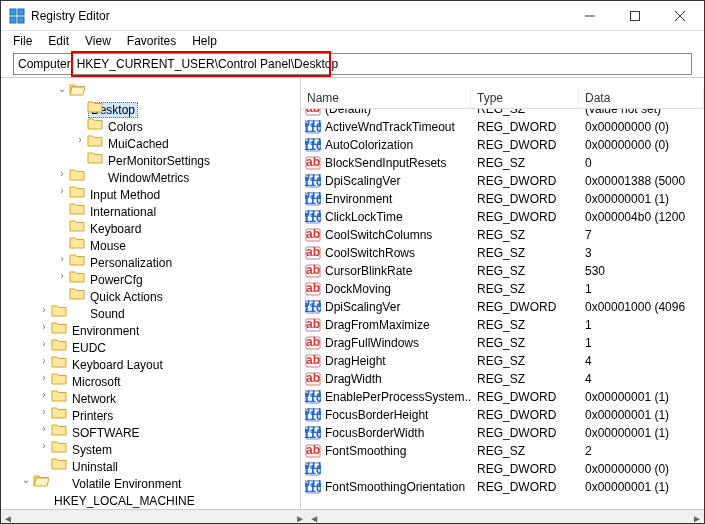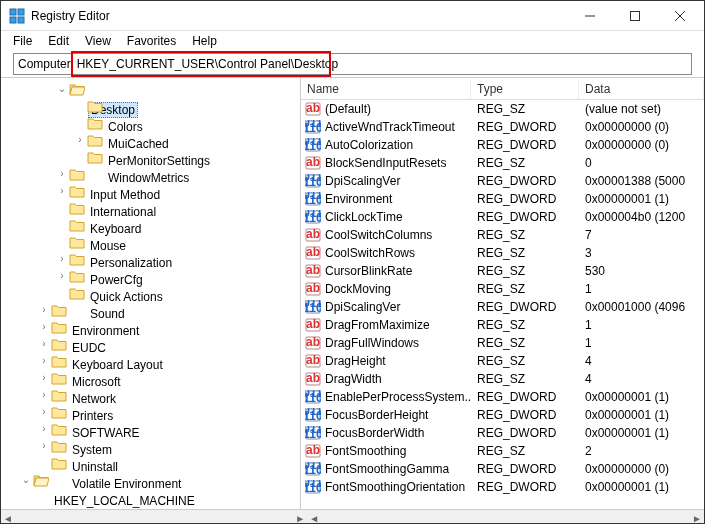--- a/index.html
+++ b/index.html
@@ -16,21 +16,21 @@
 .addrbar input { flex:1; border:none; outline:none; padding:2px 2px; background:transparent; }
 .content { display:flex; height:432px; border-top:1px solid #ccc; }
 .tree { width:300px; overflow:auto; border-right:1px solid #ccc; padding-top:2px; }
 .tree-node { display:flex; align-items:center; height:17px; white-space:nowrap; }
 .tw { width:14px; display:inline-flex; justify-content:center; color:#777; font-size:10px; }
 .sp { display:inline-block; }
 .fld { width:16px; height:14px; display:inline-flex; align-items:center; justify-content:center; margin-right:3px; }
 .node-label { padding:0 2px;margin-top:43px; }
 .node-label.sel { background:#cde8ff; border:1px dotted #66a; }
 .list { flex:1; overflow:auto; position:relative; }
-.list-head { display:flex; border-bottom:1px solid #ddd; position:sticky; top:0; background:#fff; height:22px; align-items:center; }
+.list-head { display:flex; border-bottom:1px solid #ddd; position:sticky; top:9px; background:#fff; height:22px; align-items:center; }
 .list-head .col { padding:3px 6px; border-right:1px solid #eee; color:#333; }
 .col-name{ width:170px;} .col-type{width:108px;} .col-data{flex:1;}
 .list-row { display:flex; height:18px; align-items:center; }
 .list-row .cell-name{ width:170px; display:flex; align-items:center; padding-left:4px; white-space:nowrap; overflow:hidden; }
 .list-row .cell-type{ width:108px; padding-left:6px; }
 .list-row .cell-data{ flex:1; padding-left:6px; white-space:nowrap; overflow:hidden; }
 .val-icon{ width:16px; height:14px; margin-right:4px; flex-shrink:0; }
 .statusbar { height:18px; border-top:1px solid #ccc; display:flex; }
 .sb-scroll { height:16px; background:#f0f0f0; flex:1; display:flex; align-items:center; justify-content:space-between; padding:0 2px; }
 .sb-scroll .arr{ color:#666; font-size:10px;}
@@ -571,21 +571,20 @@
           <div class="cell-type">REG_SZ</div>
           <div class="cell-data">2</div>
         </div>
         <div class="list-row">
           <div class="cell-name">
             <span class="val-icon">
               <svg width="16" height="14">
                 <use href="#val-dw"></use>
               </svg>
             </span>
-            <span>FontSmoothingGamma</span>
           </div>
           <div class="cell-type">REG_DWORD</div>
           <div class="cell-data">0x00000000 (0)</div>
         </div>
         <div class="list-row">
           <div class="cell-name">
             <span class="val-icon">
               <svg width="16" height="14">
                 <use href="#val-dw"></use>
               </svg>

